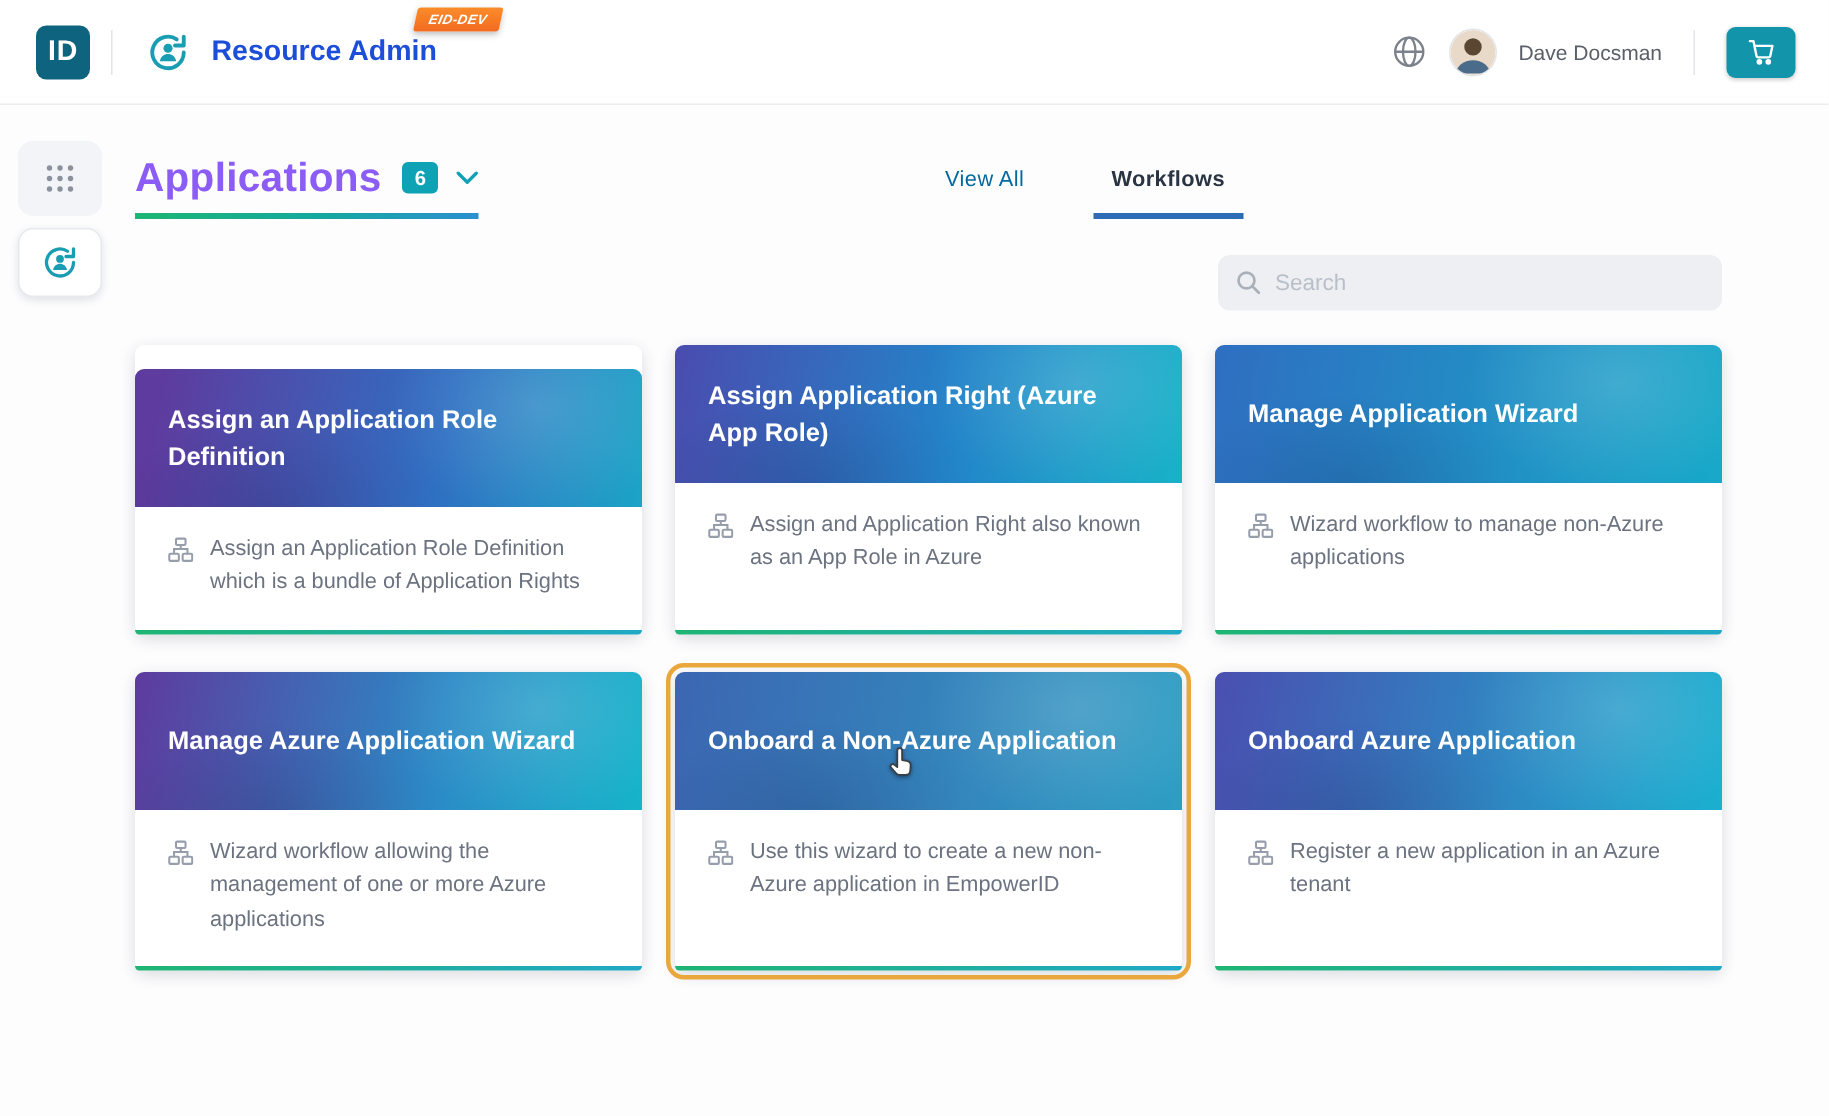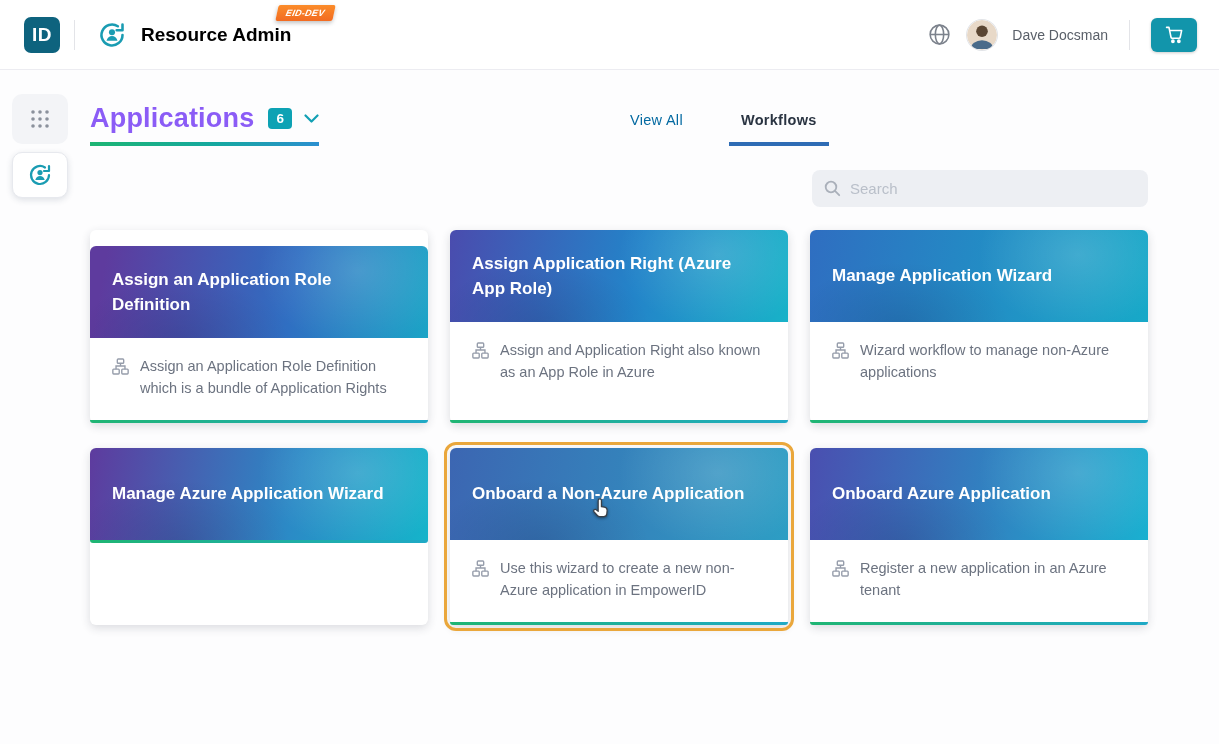--- a/index.html
+++ b/index.html
@@ -12,21 +12,21 @@
   
   .header { height:70px; background:#fff; border-bottom:1px solid #ececf1;
     display:flex; align-items:center; padding:0 22px 0 24px; position:relative; z-index:5; }
   .logo-box { width:36px; height:36px; border-radius:7px; background:#0e637e; color:#fff;
     font-weight:bold; font-size:19px; display:flex; align-items:center; justify-content:center;
     letter-spacing:.5px; cursor:pointer; }
   .v-divider { width:1px; height:30px; background:#e3e4e8; margin-left:14px; }
   .wf-btn { margin-left:20px; width:34px; height:34px; display:flex; align-items:center;
     justify-content:center; cursor:pointer; }
   .title-wrap { position:relative; margin-left:12px; }
-  .app-title { color:#000000; font-size:19px; font-weight:600; }
+  .app-title { color:#1d4ed8; font-size:19px; font-weight:600; }
   .env-badge { position:absolute; top:-19px; right:-42px;
     background:linear-gradient(180deg,#fb8c2a,#f26b21); color:#fff; font-size:9px;
     font-style:italic; font-weight:bold; padding:3px 9px; transform:skewX(-12deg);
     border-radius:2px; box-shadow:0 2px 4px rgba(0,0,0,.25); letter-spacing:.3px; }
   .header-right { margin-left:auto; display:flex; align-items:center; gap:15px; }
   .icon-btn { display:flex; align-items:center; justify-content:center; cursor:pointer; }
   .avatar { width:30px; height:30px; border-radius:50%; overflow:hidden; cursor:pointer;
     box-shadow:0 0 0 1px #e2e4e8; }
   .user-name { color:#5a6069; font-size:14px; cursor:pointer; }
   .cart-btn { width:46px; height:34px; background:#1295ab; border-radius:6px; display:flex;
@@ -239,20 +239,29 @@
         </svg>
         <span>Wizard workflow to manage non-Azure applications</span>
       </div>
       <div class="card-footer"></div>
     </div>
 
     <div class="card">
       <div class="card-header">
         <span>Manage Azure Application Wizard</span>
       </div>
+      <div class="card-body">
+        <svg width="17" height="17" viewBox="0 0 16 16" fill="none" stroke="#969dab" stroke-width="1.3">
+          <rect x="5" y="1" width="6" height="4" rx="0.8"></rect>
+            <rect x="0.8" y="10.5" width="6" height="4.5" rx="0.8"></rect>
+            <rect x="9.2" y="10.5" width="6" height="4.5" rx="0.8"></rect>
+            <path d="M8 5v2.5M3.8 10.5V7.5h8.4v3"></path>
+        </svg>
+        <span>Wizard workflow allowing the management of one or more Azure applications</span>
+      </div>
       <div class="card-footer"></div>
     </div>
 
     <div class="card highlighted">
       <div class="card-header">
         <span>Onboard a Non-Azure Application</span>
       </div>
       <svg class="hand-cursor" width="24" height="24" viewBox="0 0 24 24">
         <path d="M10.2 13.4V4.4c0-.9.7-1.6 1.6-1.6s1.6.7 1.6 1.6v6.3l3.1.5c1.6.3 2.7 1.7 2.6 3.3l-.3 3.4c-.1 1.5-1.4 2.7-2.9 2.7h-4.1c-.9 0-1.8-.4-2.4-1.1l-3.3-3.7c-.5-.6-.5-1.5.1-2 .6-.6 1.5-.5 2.1.1l1.9 1.5z" fill="#fff" stroke="#3a3f46" stroke-width="1.2" stroke-linejoin="round"></path>
       </svg>

